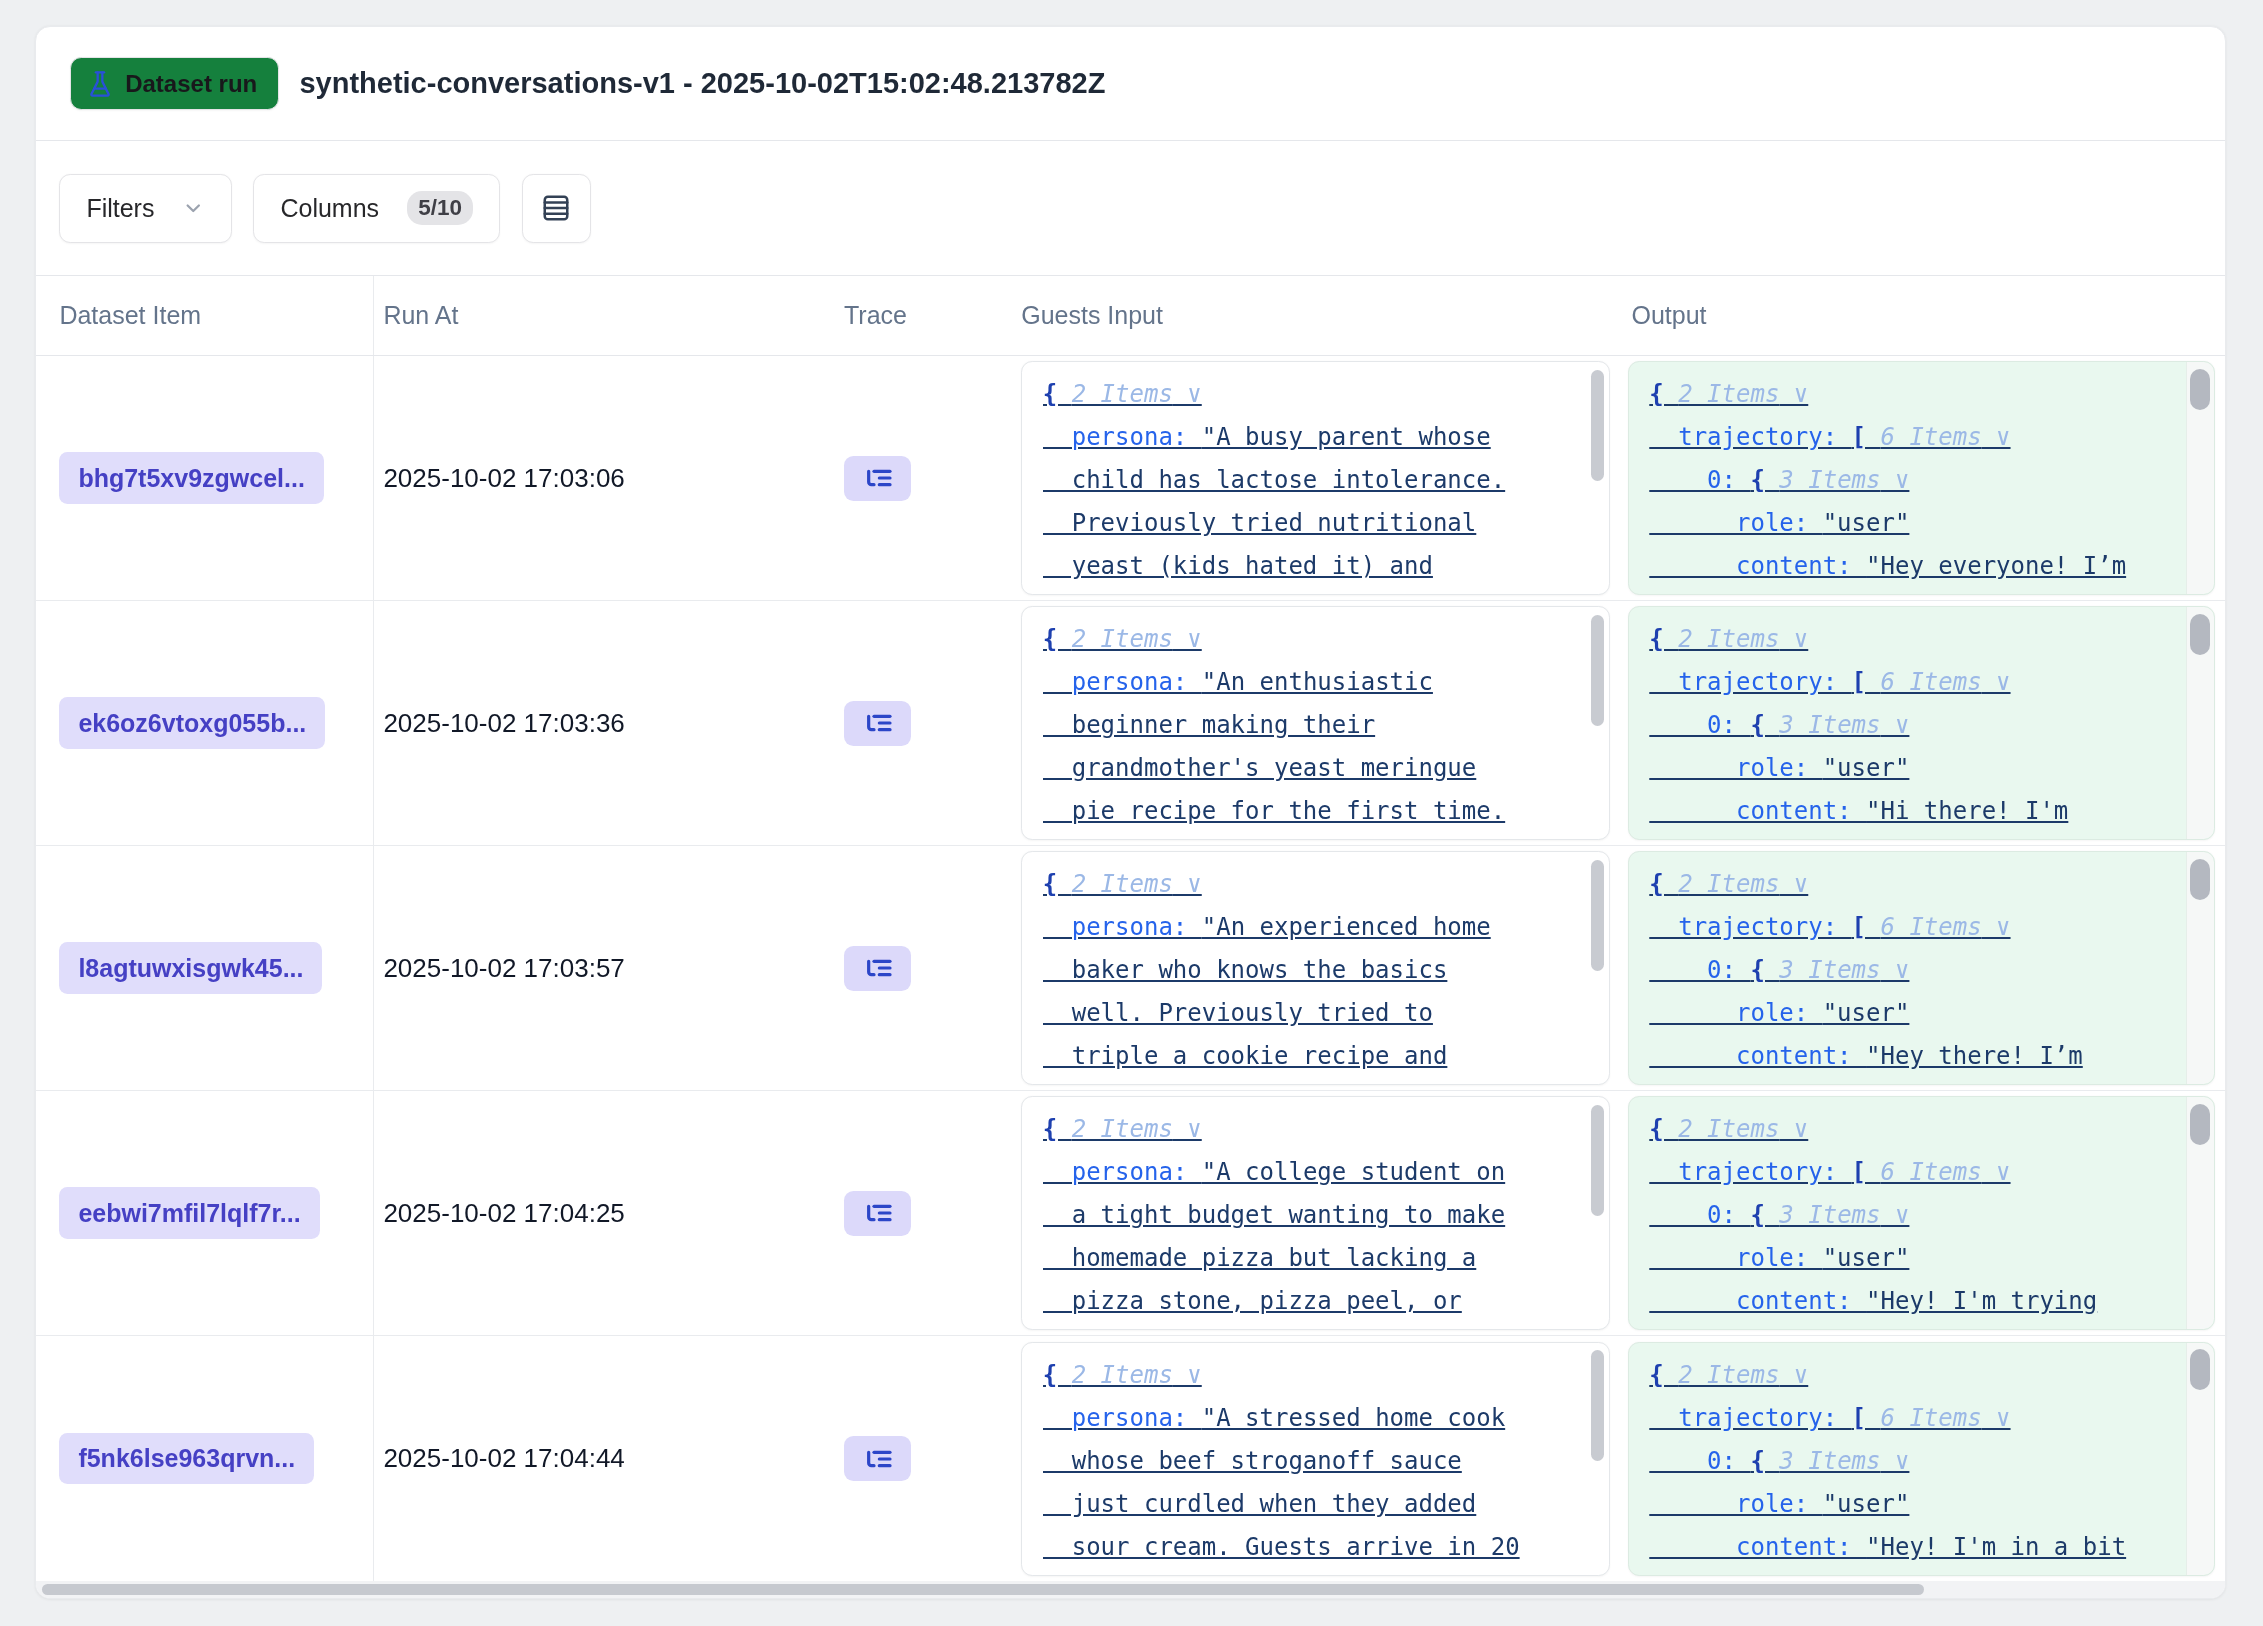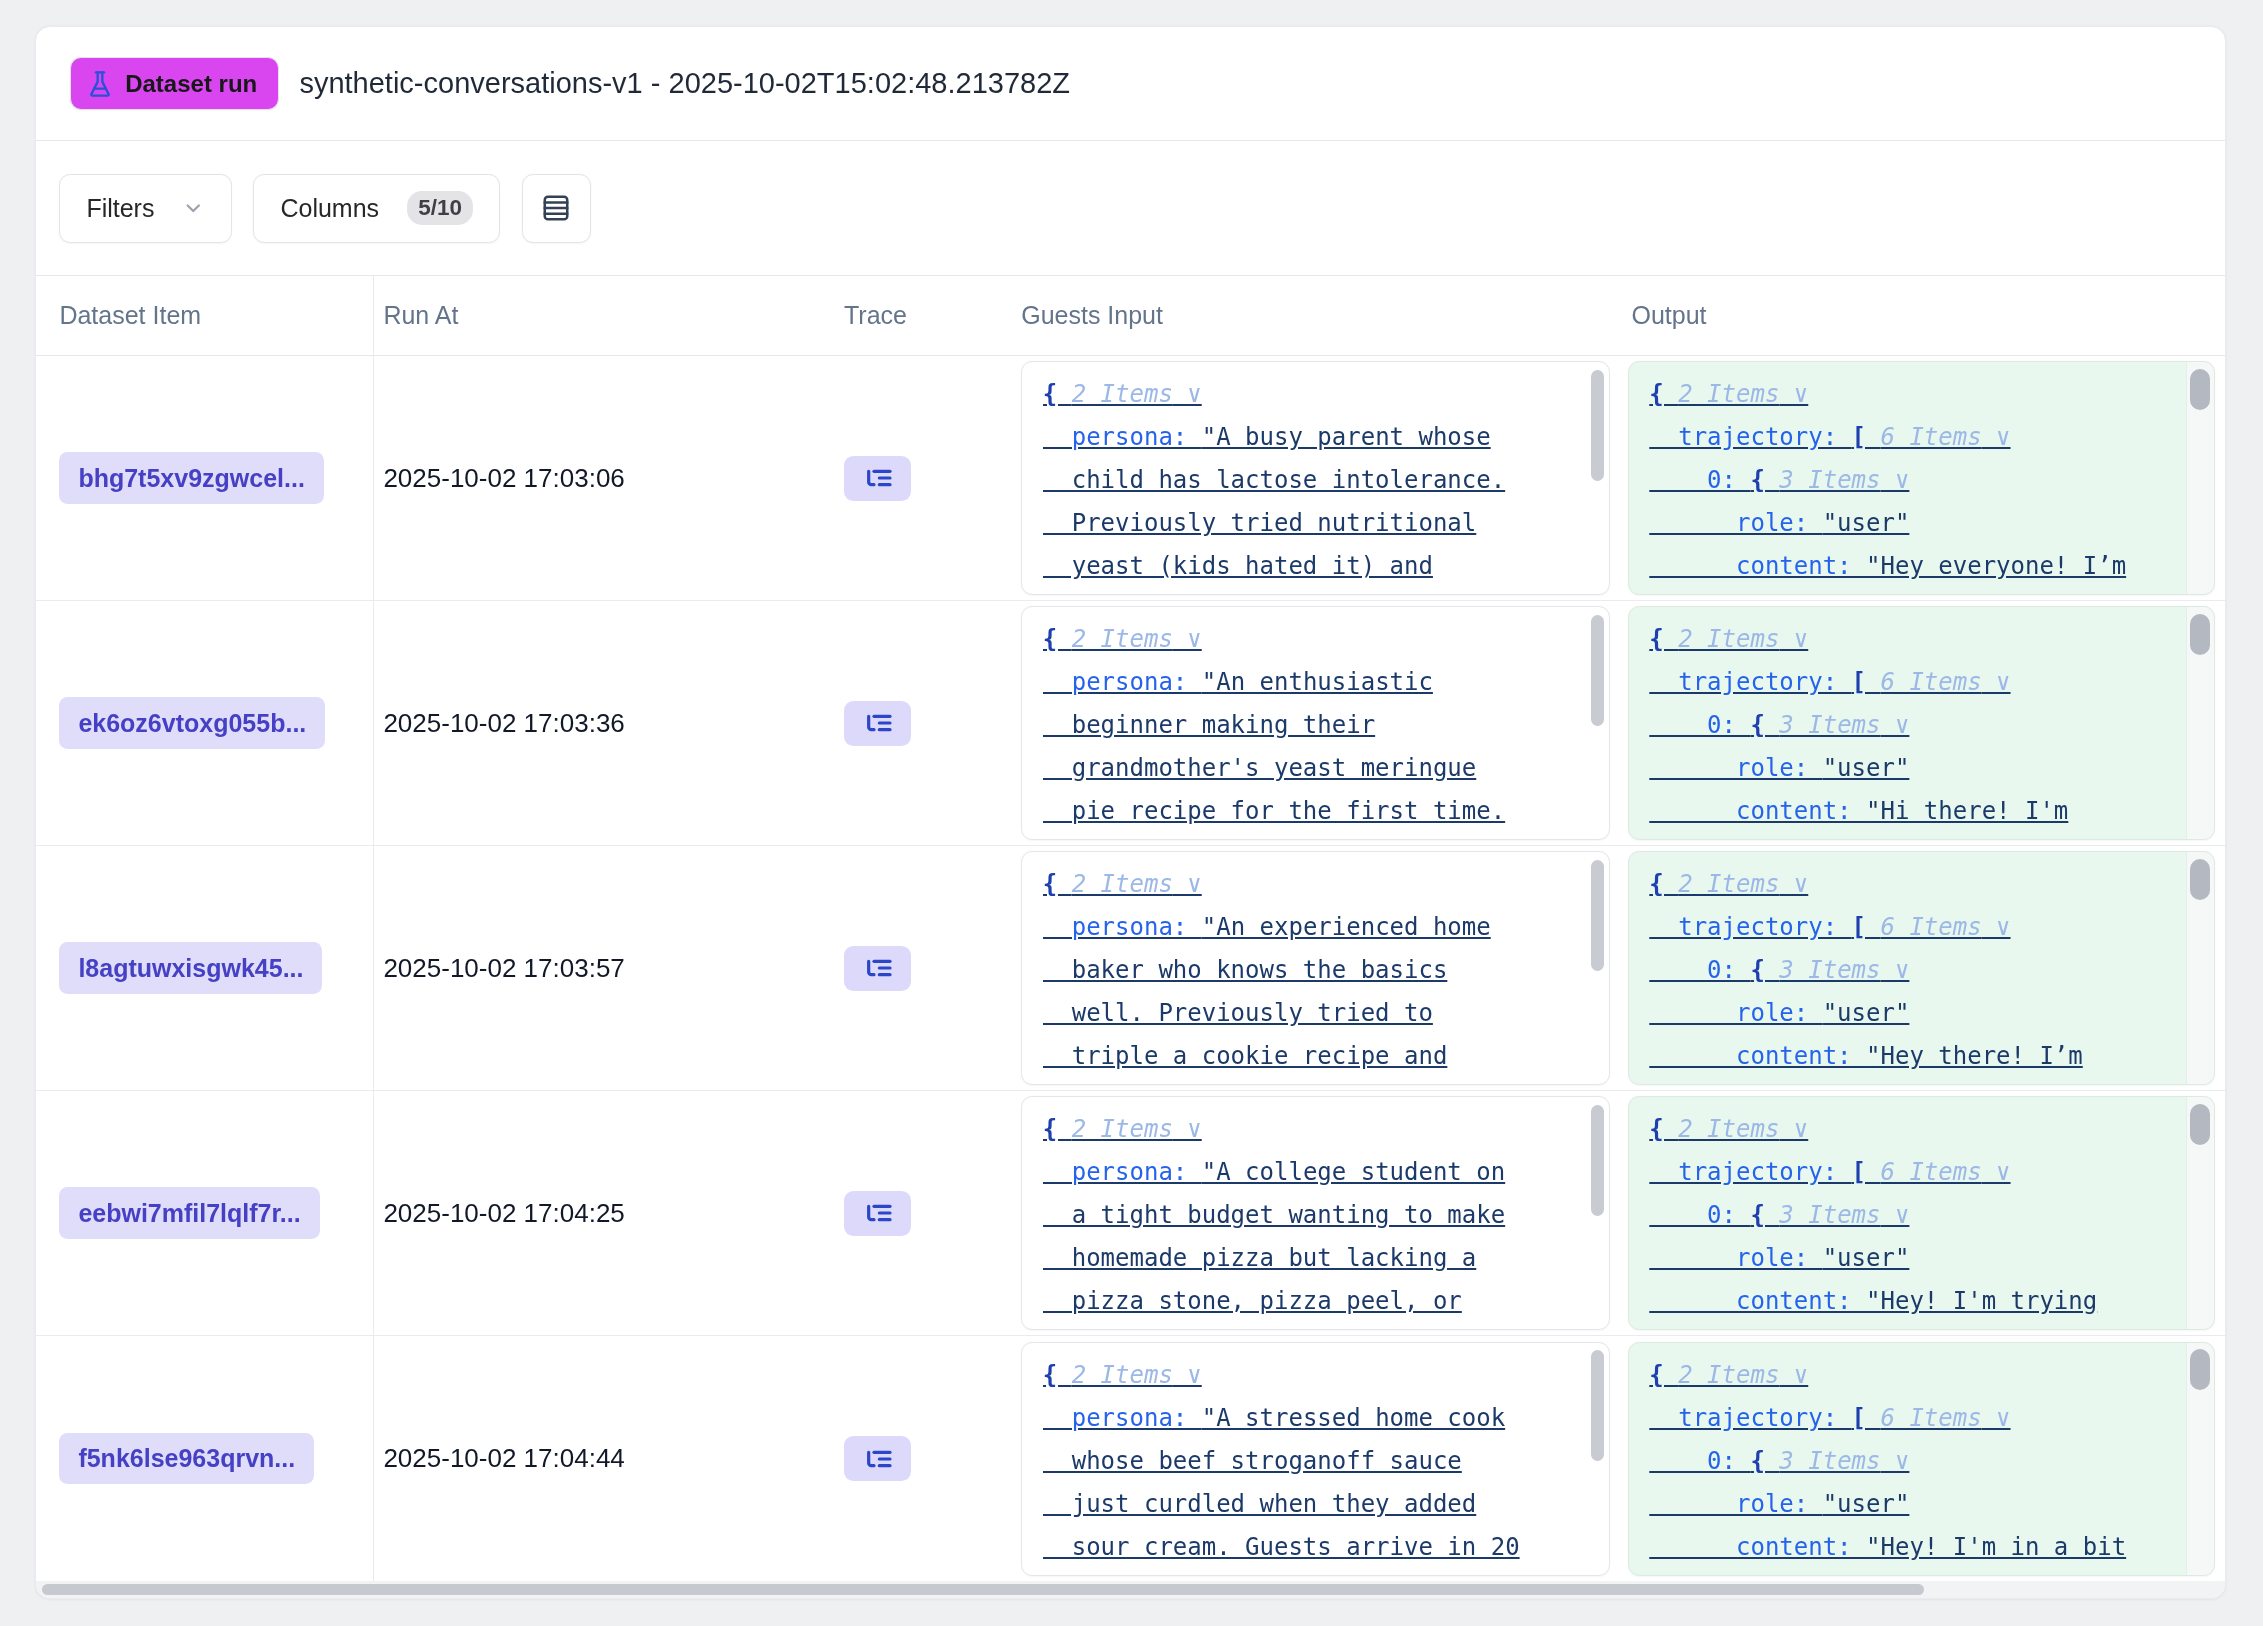--- a/index.html
+++ b/index.html
@@ -42,26 +42,26 @@
   .card-header{
     height:114px;flex:0 0 114px;
     display:flex;align-items:center;
     padding:0 34px;gap:20.6px;
     border-bottom:0.9px solid var(--border);
   }
   .badge{
     display:inline-flex;align-items:center;gap:11.2px;
     border:0.9px solid #e4e4e7;border-radius:11.2px;
     padding:11.2px 20.6px 11.2px 15px;
-    background:#d946ef;
+    background:#15803d;
     box-shadow:0 0.9px 1.9px rgba(0,0,0,.04);
   }
   .badge .label{font-size:24px;font-weight:700;color:var(--ink);white-space:nowrap;}
   .page-title{
-    font-size:29px;font-weight:400;color:#1f2937;
+    font-size:29px;font-weight:700;color:#1f2937;
     white-space:nowrap;overflow:hidden;text-overflow:ellipsis;
   }
   
   .toolbar{
     height:134px;flex:0 0 134px;
     display:flex;align-items:center;gap:21.5px;
     padding:0 23.4px;
   }
   .btn{
     display:inline-flex;align-items:center;gap:28px;

